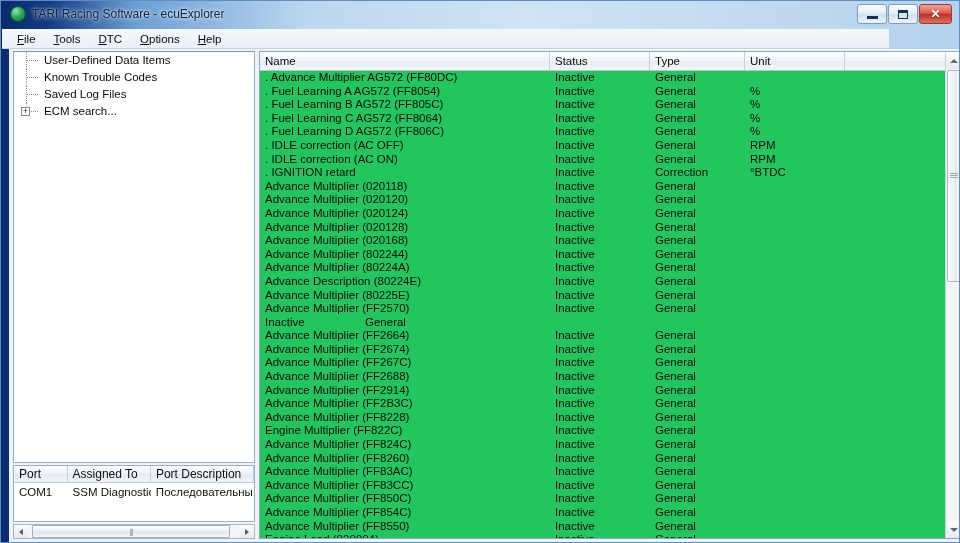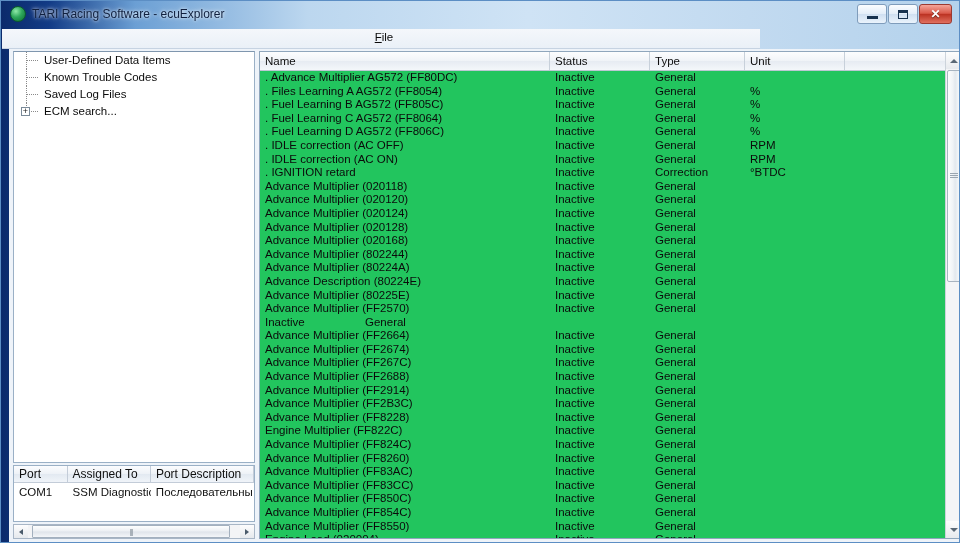--- a/index.html
+++ b/index.html
@@ -47,24 +47,24 @@
            display:flex; align-items:center; justify-content:center;
            font-size:11px; color:#17324f; }
   #btn-close .glyph { color:#fff; font-size:12px; font-weight:bold;
            text-shadow:0 1px 1px rgba(0,0,0,.5); }
   .minbar { width:11px; height:3px; background:#17324f; margin-top:6px; }
   .maxbox { width:10px; height:9px; border:1px solid #17324f; }
   .maxbox::before { content:""; display:block; width:100%; height:2px; background:#17324f; }
 
   
   #menubar {
-    position:absolute; left:1px; top:28px; width:758px; height:20px;
+    position:absolute; left:1px; top:28px; width:887px; height:20px;
     background: linear-gradient(to bottom,#f4f7fb 0%,#eaf0f7 100%);
     border-bottom:1px solid #c6d3e2;
-    display:flex; align-items:center; padding-left:6px;flex-direction:column;
+    display:flex; align-items:center; padding-left:6px;
   }
   .menu-item {
     padding:2px 9px; font-size:11.5px; color:#0a0a0a; cursor:default; white-space:nowrap;
   }
   .menu-item u { text-decoration:underline; }
 
   #client {
     position:absolute; left:8px; top:48px; width:958px; height:494px;
     background:#eef3f9;
   }
@@ -273,21 +273,21 @@
           <div class="hcell c-rest"></div>
         </div>
       <div id="rows">
           <div class="row">
             <div class="cell c-name">. Advance Multiplier AG572 (FF80DC)</div>
             <div class="cell c-status">Inactive</div>
             <div class="cell c-type">General</div>
             <div class="cell c-unit"></div>
           </div>
           <div class="row">
-            <div class="cell c-name">. Files Learning A AG572 (FF8054)</div>
+            <div class="cell c-name">. Fuel Learning A AG572 (FF8054)</div>
             <div class="cell c-status">Inactive</div>
             <div class="cell c-type">General</div>
             <div class="cell c-unit">%</div>
           </div>
           <div class="row">
             <div class="cell c-name">. Fuel Learning B AG572 (FF805C)</div>
             <div class="cell c-status">Inactive</div>
             <div class="cell c-type">General</div>
             <div class="cell c-unit">%</div>
           </div>

